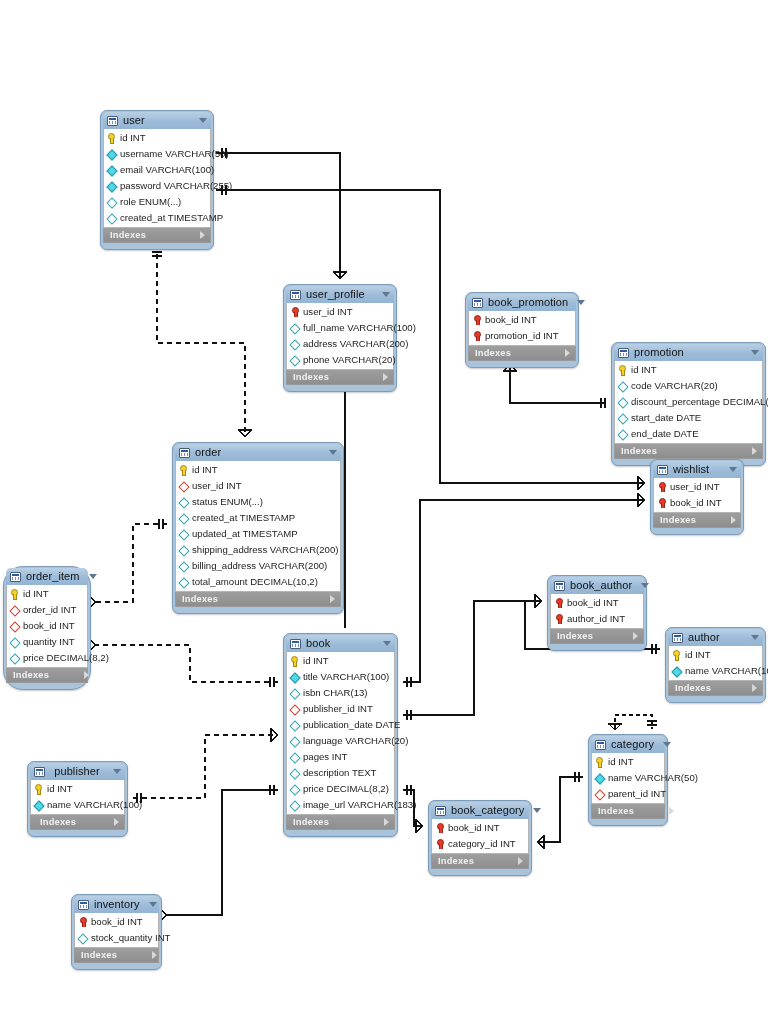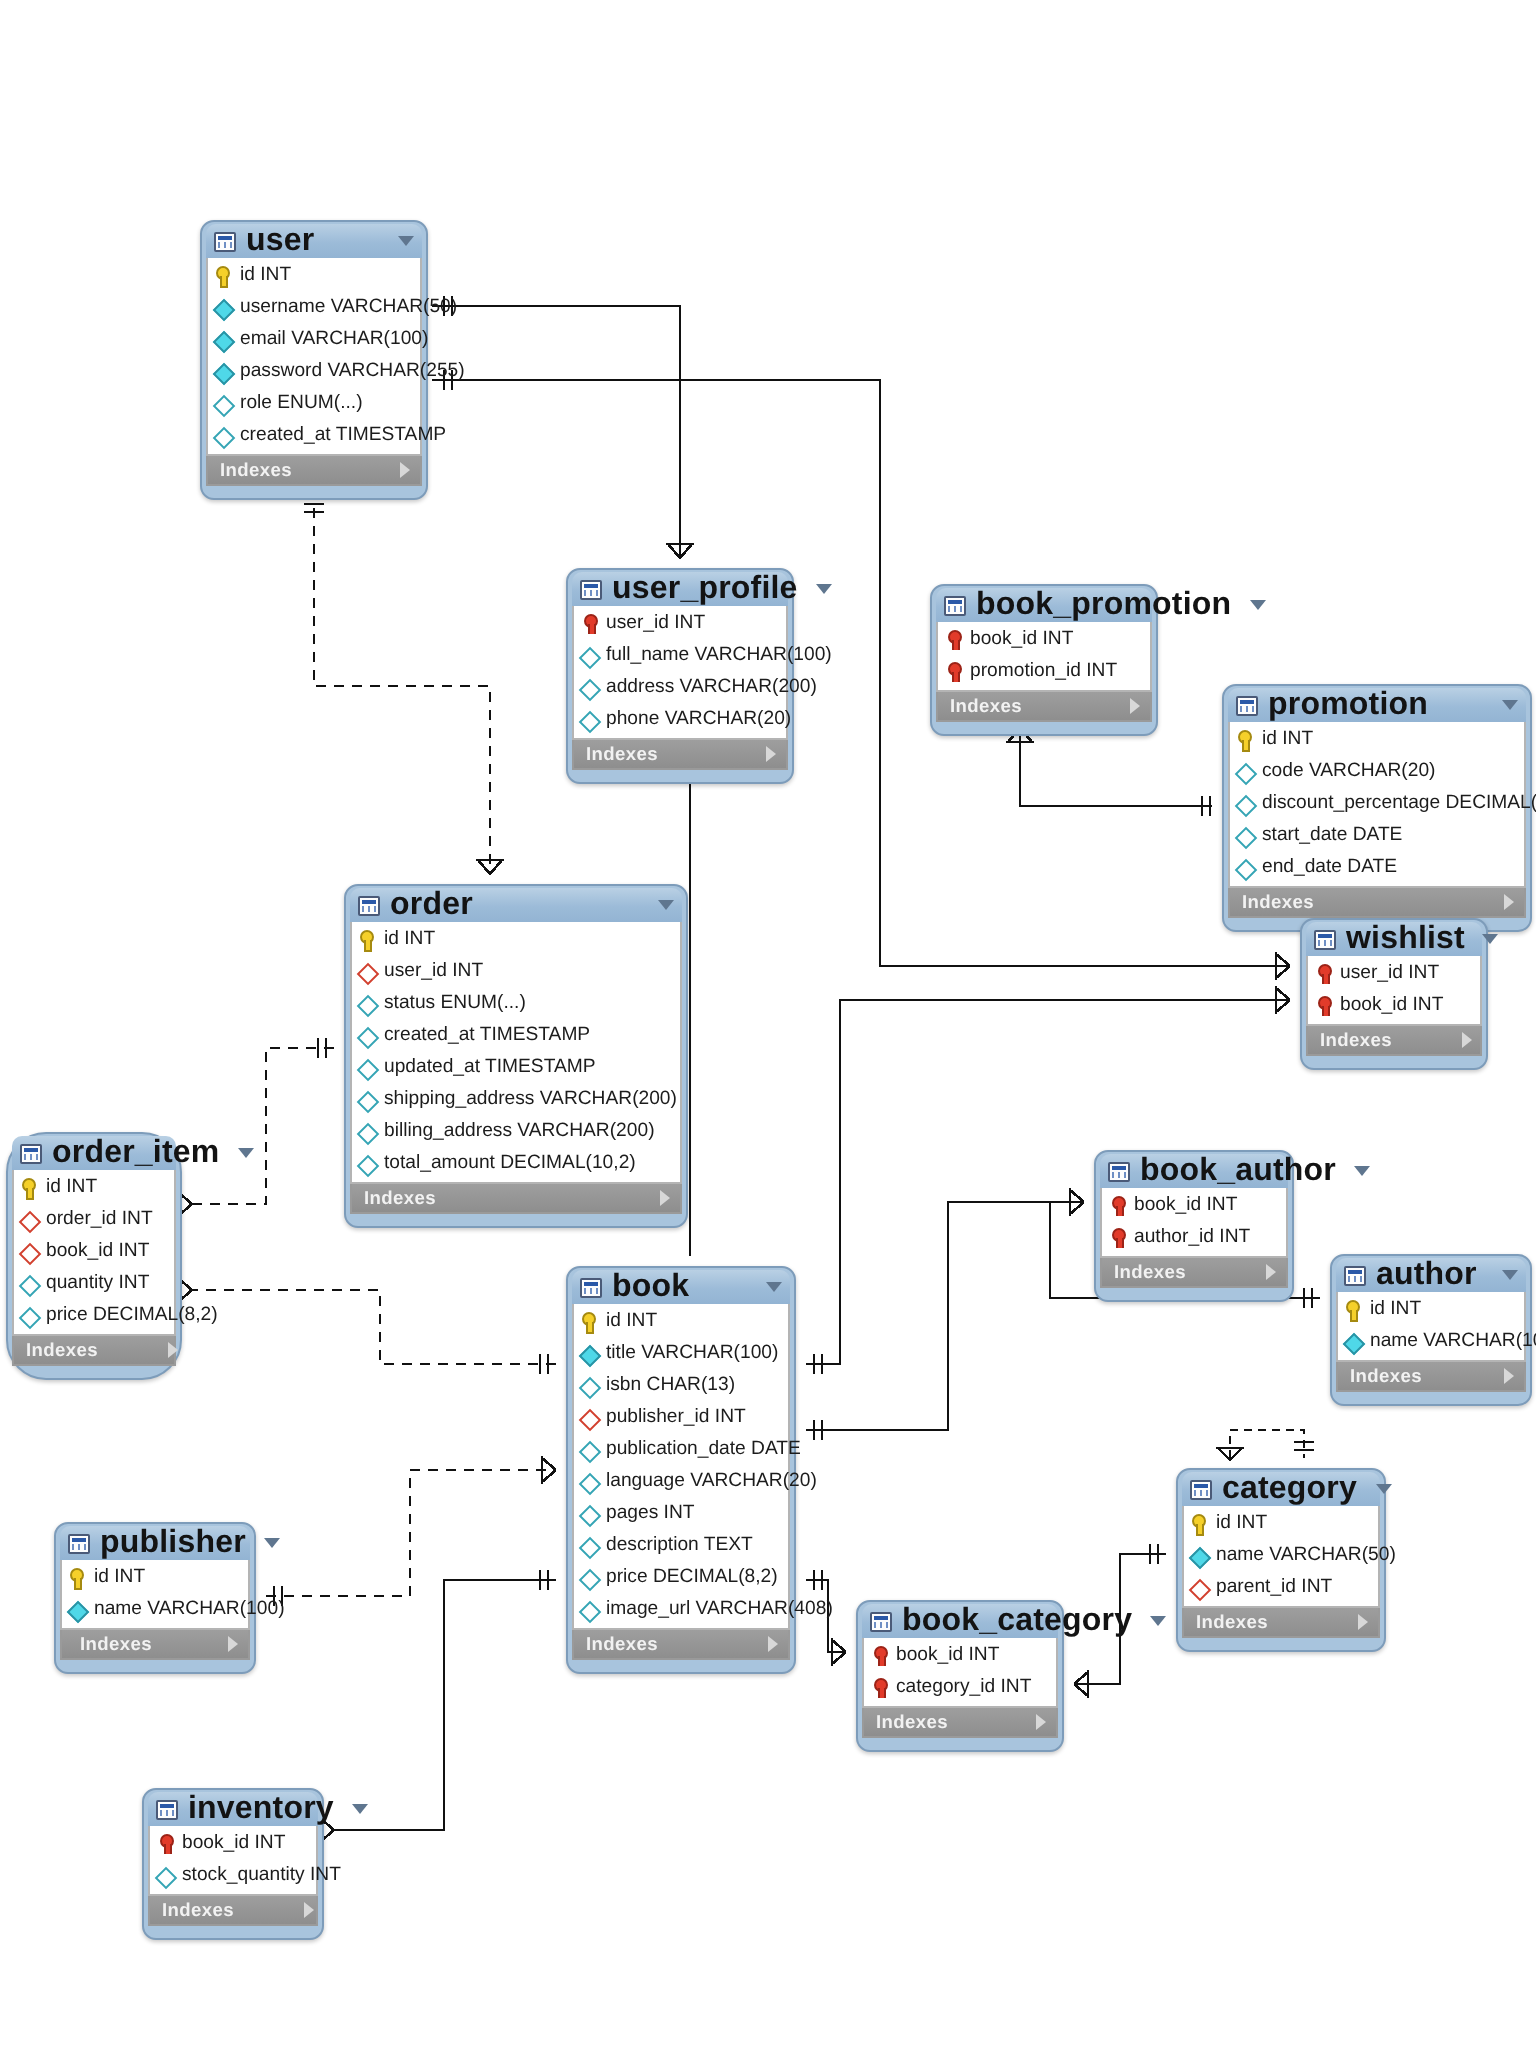--- a/index.html
+++ b/index.html
@@ -35,21 +35,21 @@
   }
   .tbl-hd .tico::before {
     content:""; position:absolute; left:1px; top:1px; right:1px; height:2px;
     background:#2b59a8;
   }
   .tbl-hd .tico::after {
     content:""; position:absolute; left:1px; top:4px; right:1px; bottom:1px;
     background:repeating-linear-gradient(to right,#6f8fc4 0 1px,#fdfdfd 1px 3px);
   }
   .tbl-nm {
-    flex:1 1 auto; font-size:16px; font-weight:bold; color:#131313;
+    flex:1 1 auto; font-size:11px; font-weight:normal; color:#131313;
     letter-spacing:0.1px; white-space:nowrap; line-height:17px;
   }
   .tbl-caret {
     flex:none; width:0; height:0; margin-left:4px;
     border-left:4.5px solid transparent; border-right:4.5px solid transparent;
     border-top:5.5px solid #5f768f;
   }
   .tbl-body {
     background:#ffffff; border:1px solid #b4b4b4; border-top:none;
     padding:1px 0 1px 0;
@@ -557,29 +557,29 @@
           <div class="col">
             <span class="ic dia nul"></span>
             <span class="col-lbl">description TEXT</span>
           </div>
           <div class="col">
             <span class="ic dia nul"></span>
             <span class="col-lbl">price DECIMAL(8,2)</span>
           </div>
           <div class="col">
             <span class="ic dia nul"></span>
-            <span class="col-lbl">image_url VARCHAR(408)</span>
-          </div>
-        </div>
-        <div class="tbl-ft">
-          <span class="ft-lbl">Indexes</span>
-          <span class="ft-caret"></span>
-        </div>
-      </div>
-      <div class="tbl" style="left: 588px; top: 734px; width: 105px;">
+            <span class="col-lbl">image_url VARCHAR(183)</span>
+          </div>
+        </div>
+        <div class="tbl-ft">
+          <span class="ft-lbl">Indexes</span>
+          <span class="ft-caret"></span>
+        </div>
+      </div>
+      <div class="tbl" style="left: 588px; top: 734px; width: 80px;">
         <div class="tbl-hd">
           <span class="tico"></span>
           <span class="tbl-nm">category</span>
           <span class="tbl-caret"></span>
         </div>
         <div class="tbl-body">
           <div class="col">
             <span class="ic pk"></span>
             <span class="col-lbl">id INT</span>
           </div>

